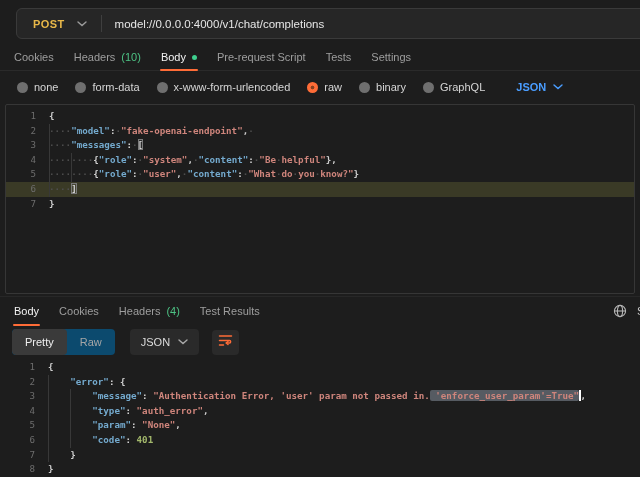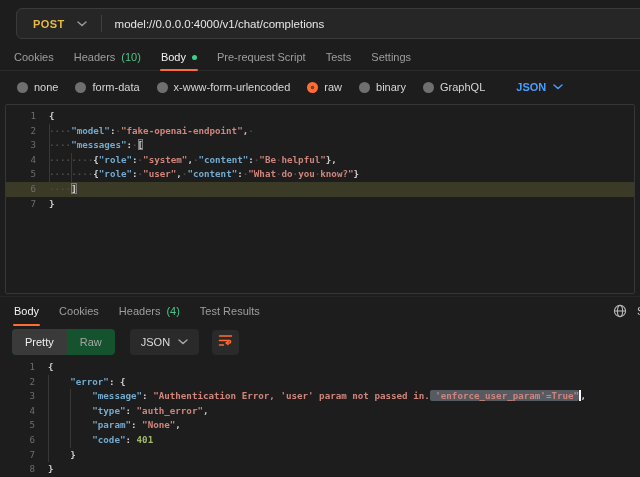--- a/index.html
+++ b/index.html
@@ -49,21 +49,21 @@
   .t-w{color:#4d4d4d}
   .t-pb{color:#d6d6d6;outline:1px solid #7a7a7a;outline-offset:-1px;background:rgba(255,255,255,.06)}
   .t-sel{color:#cf857c;background:#565b62;border-radius:2px}
   .caret{display:inline-block;width:1.5px;height:11px;background:#ffffff;vertical-align:-2px}
   .guide{position:absolute;width:1px;background:#383838}
   
   .resp-tabs{position:absolute;top:296px;left:0;right:0;height:28px;border-top:1px solid #272727}
   .globe{position:absolute;right:13px;top:7px}
   .status-clip{position:absolute;right:0;top:8px;width:3px;overflow:hidden;font-size:11px;color:#c9c9c9}
   .resp-toolbar{position:absolute;top:329px;left:12px;right:0;height:26px;display:flex;align-items:center;gap:15px}
-  .views{display:flex;background:#14532d;border-radius:4px;overflow:hidden}
+  .views{display:flex;background:#0c4a6e;border-radius:4px;overflow:hidden}
   .view{padding:7px 13px;font-size:11px;color:#a6a6a6;cursor:pointer;border-radius:4px;white-space:nowrap}
   .view.active{background:#3a3a3a;color:#f0f0f0}
   .json-dd{display:flex;align-items:center;gap:8px;background:#2a2a2a;border-radius:4px;padding:7px 11px;font-size:11px;color:#dcdcdc;cursor:pointer}
   .wrap-btn{width:27px;height:25px;background:#2a2a2a;border-radius:4px;display:flex;align-items:center;justify-content:center;cursor:pointer}
   .resp-editor-wrap{position:absolute;top:356px;left:5px;right:5px;bottom:0;overflow:hidden}
 </style>
 </head>
 <body>
 
 <div class="topbar">

